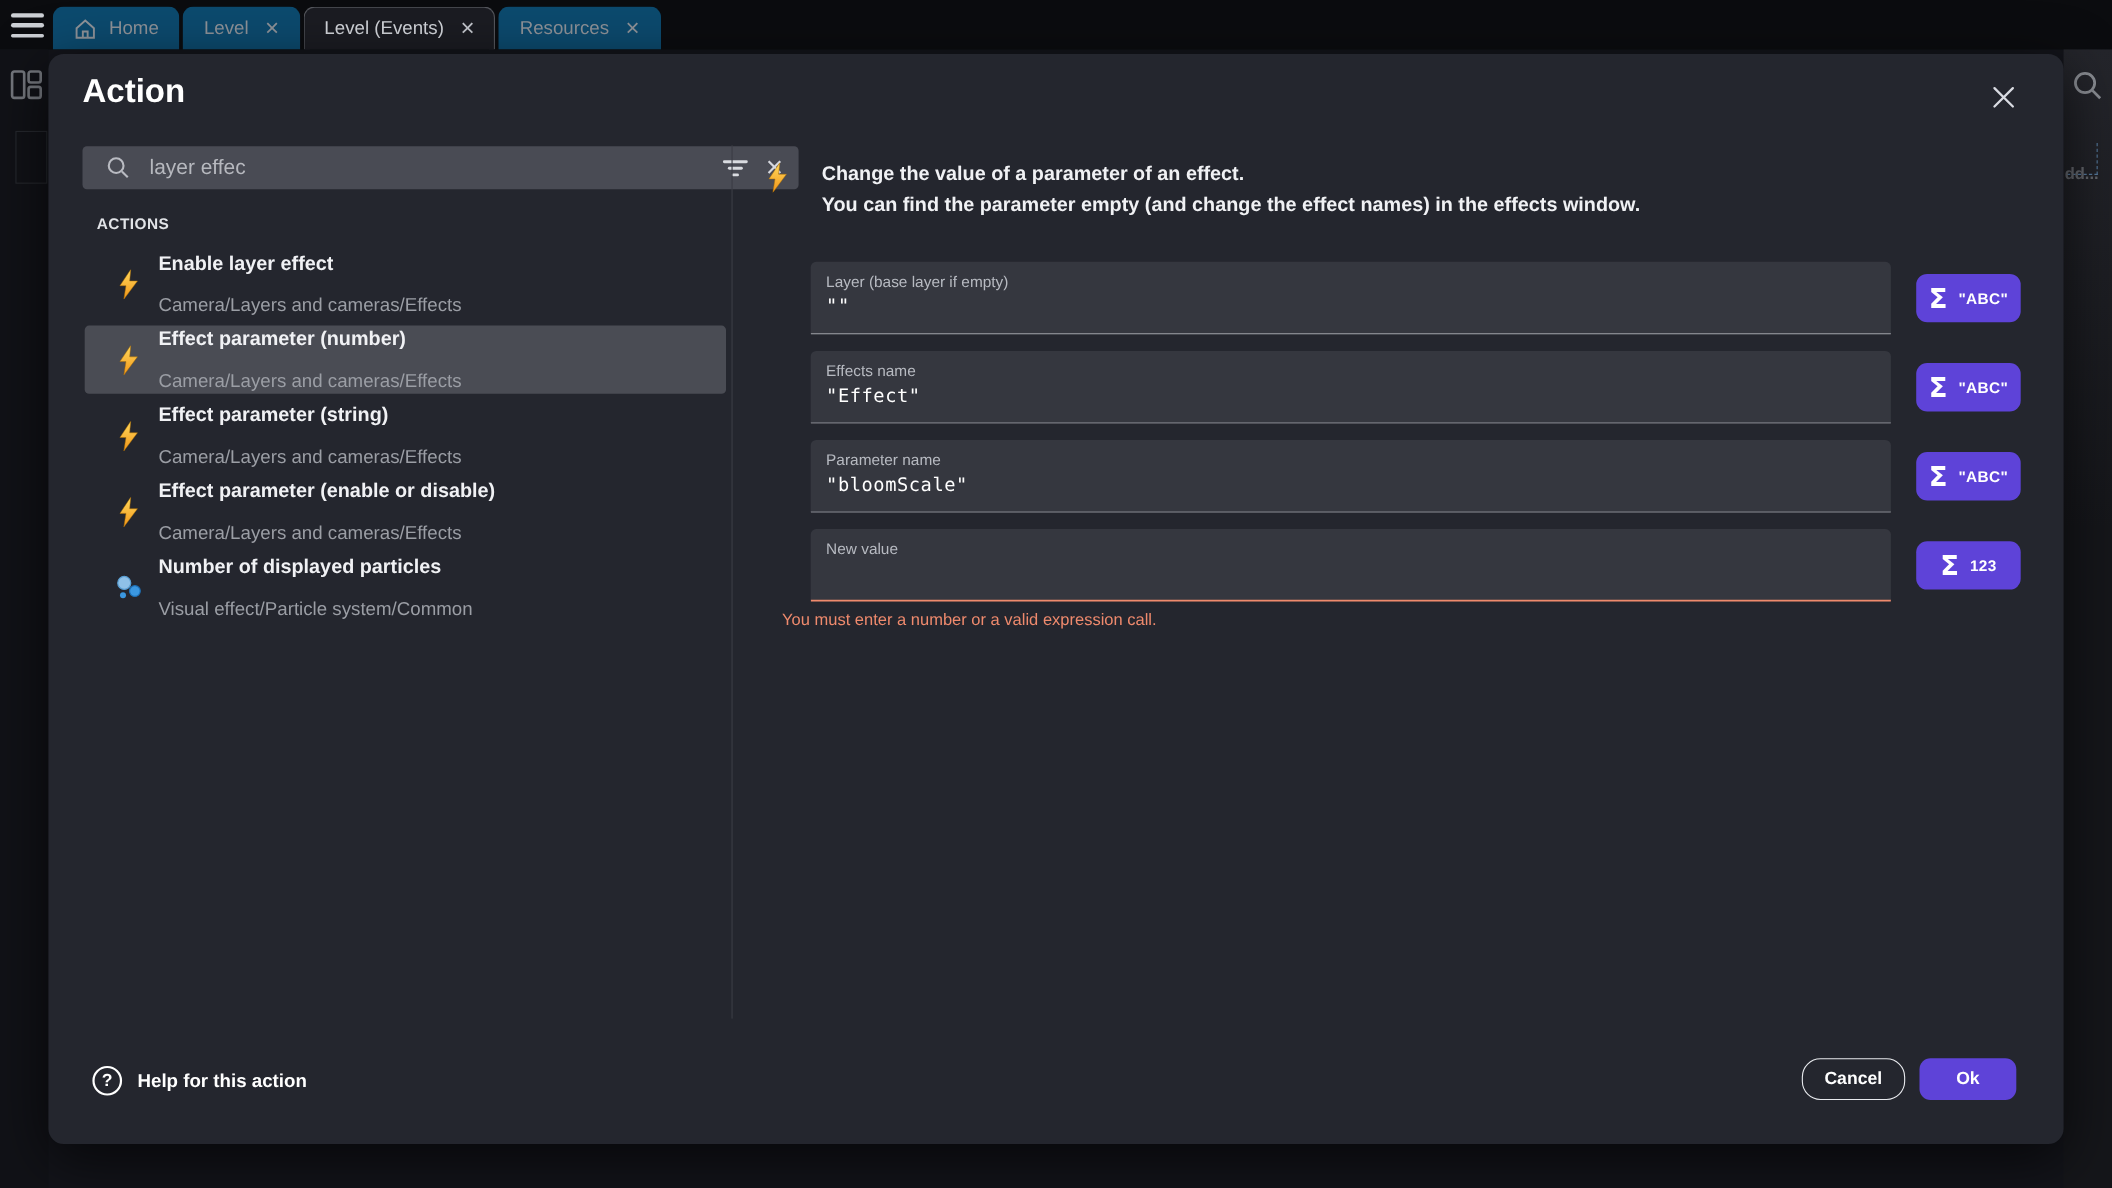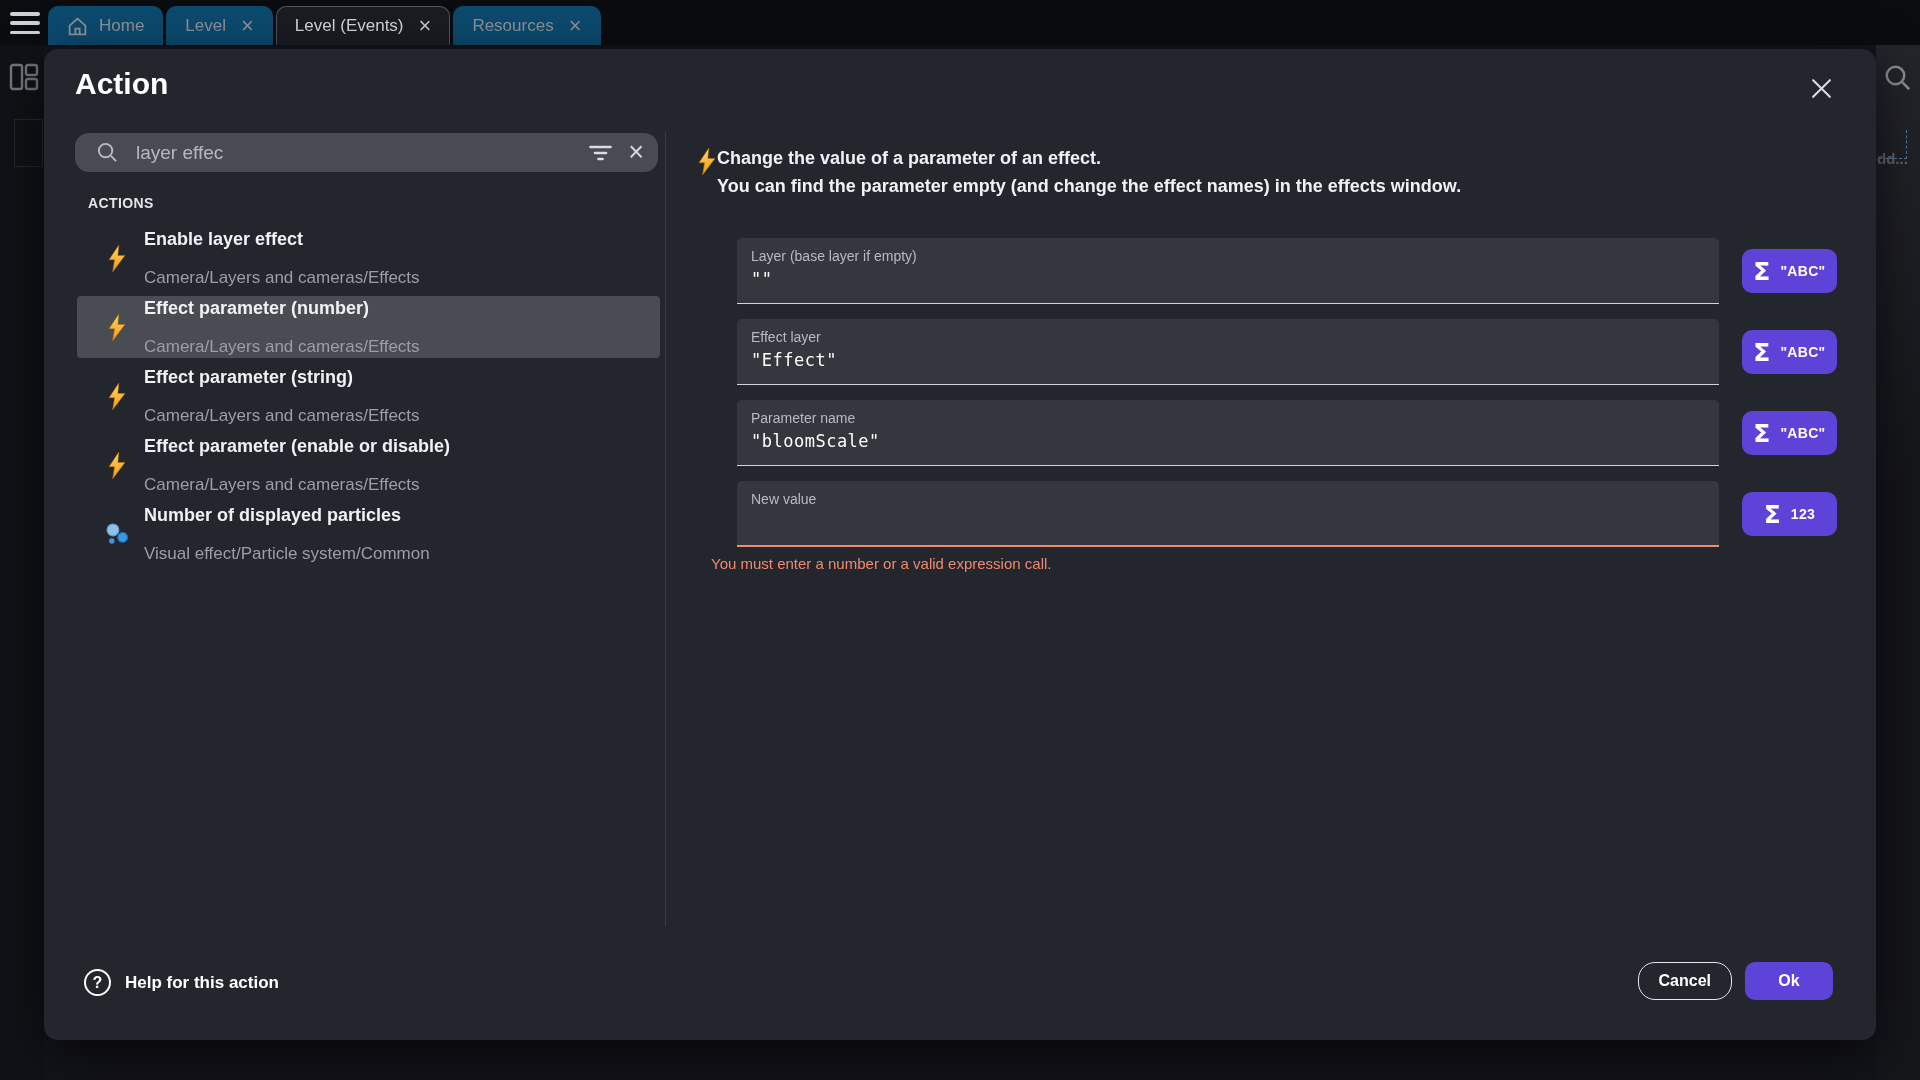--- a/index.html
+++ b/index.html
@@ -33,42 +33,42 @@
   .bg-add-text{position:absolute;left:1px;top:105px;font-size:15px;color:#63666c;font-weight:bold;}
 
   
   .dialog{position:absolute;left:44px;top:49px;width:1832px;height:991px;
     background:#24262e;border-radius:14px;box-shadow:0 14px 52px rgba(0,0,0,.65);}
   .dialog-title{position:absolute;left:31px;top:18px;font-size:30px;font-weight:bold;color:#fff;}
   .dialog-close{position:absolute;right:40px;top:24px;width:30px;height:30px;background:none;border:none;
     cursor:pointer;display:flex;align-items:center;justify-content:center;padding:0;}
 
   
-  .searchbox{position:absolute;left:31px;top:84px;width:583px;height:39px;background:#494b54;
-    border-radius:14px;display:flex;align-items:center;padding:0 14px 0 21px;box-sizing:border-box;gap:15px;}
+  .searchbox{position:absolute;left:31px;top:84px;width:651px;height:39px;background:#494b54;
+    border-radius:4px;display:flex;align-items:center;padding:0 14px 0 21px;box-sizing:border-box;gap:15px;}
   .search-input{flex:1;background:none;border:none;outline:none;color:#b6b8be;font-size:19px;
     font-family:"Liberation Sans",sans-serif;min-width:0;}
   .icon-btn{background:none;border:none;padding:0;cursor:pointer;display:flex;align-items:center;justify-content:center;}
   .clear-x{font-size:27px;color:#d6d8de;line-height:1;font-weight:400;}
 
   .section-label{position:absolute;left:44px;top:146px;font-size:14px;font-weight:bold;
     color:#e2e4e8;letter-spacing:.4px;}
   .action-list{position:absolute;left:33px;top:178px;width:583px;}
   .action-item{display:flex;align-items:center;gap:14px;height:62px;margin-bottom:7px;
     padding-left:27px;border-radius:4px;cursor:pointer;box-sizing:border-box;}
   .action-item.selected{background:#4a4c54;}
   .item-icon{width:26px;flex:0 0 26px;display:flex;align-items:center;justify-content:center;}
   .item-text{display:flex;flex-direction:column;gap:18px;}
   .item-title{font-size:18px;font-weight:bold;color:#f0f1f4;}
   .item-path{font-size:17px;color:#9b9ea5;}
 
   .v-divider{position:absolute;left:621px;top:83px;width:1px;height:794px;background:#3b3d44;}
 
   
-  .desc{position:absolute;left:653px;top:95px;display:flex;}
+  .desc{position:absolute;left:653px;top:95px;display:flex;gap:30px;}
   .desc-icon{margin-top:4px;}
   .desc-text{font-size:18px;font-weight:600;color:#f0f1f4;line-height:28px;}
 
   .fields{position:absolute;left:653px;top:189px;width:1140px;}
   .field-row{display:flex;align-items:center;margin-bottom:15px;padding-left:40px;}
   .field-box{width:1015px;height:66px;background:#35373f;border-radius:5px 5px 0 0;
     border-bottom:1px solid #d2d4da;box-sizing:border-box;padding:10px 14px 0 14px;cursor:text;}
   .field-box.error{border-bottom:2px solid #ef8a6d;}
   .field-label{font-size:14px;color:#b7bac1;}
   .field-value{margin-top:5px;font-family:"DejaVu Sans Mono",monospace;font-size:17px;
@@ -281,21 +281,21 @@
             <div class="field-label">Layer (base layer if empty)</div>
             <div class="field-value">""</div>
           </div>
           <button class="expr-btn">
             <span class="expr-sigma">Σ</span>
             <span class="expr-label">"ABC"</span>
           </button>
         </div>
         <div class="field-row">
           <div class="field-box">
-            <div class="field-label">Effect layer</div>
+            <div class="field-label">Effects name</div>
             <div class="field-value">"Effect"</div>
           </div>
           <button class="expr-btn">
             <span class="expr-sigma">Σ</span>
             <span class="expr-label">"ABC"</span>
           </button>
         </div>
         <div class="field-row">
           <div class="field-box">
             <div class="field-label">Parameter name</div>

